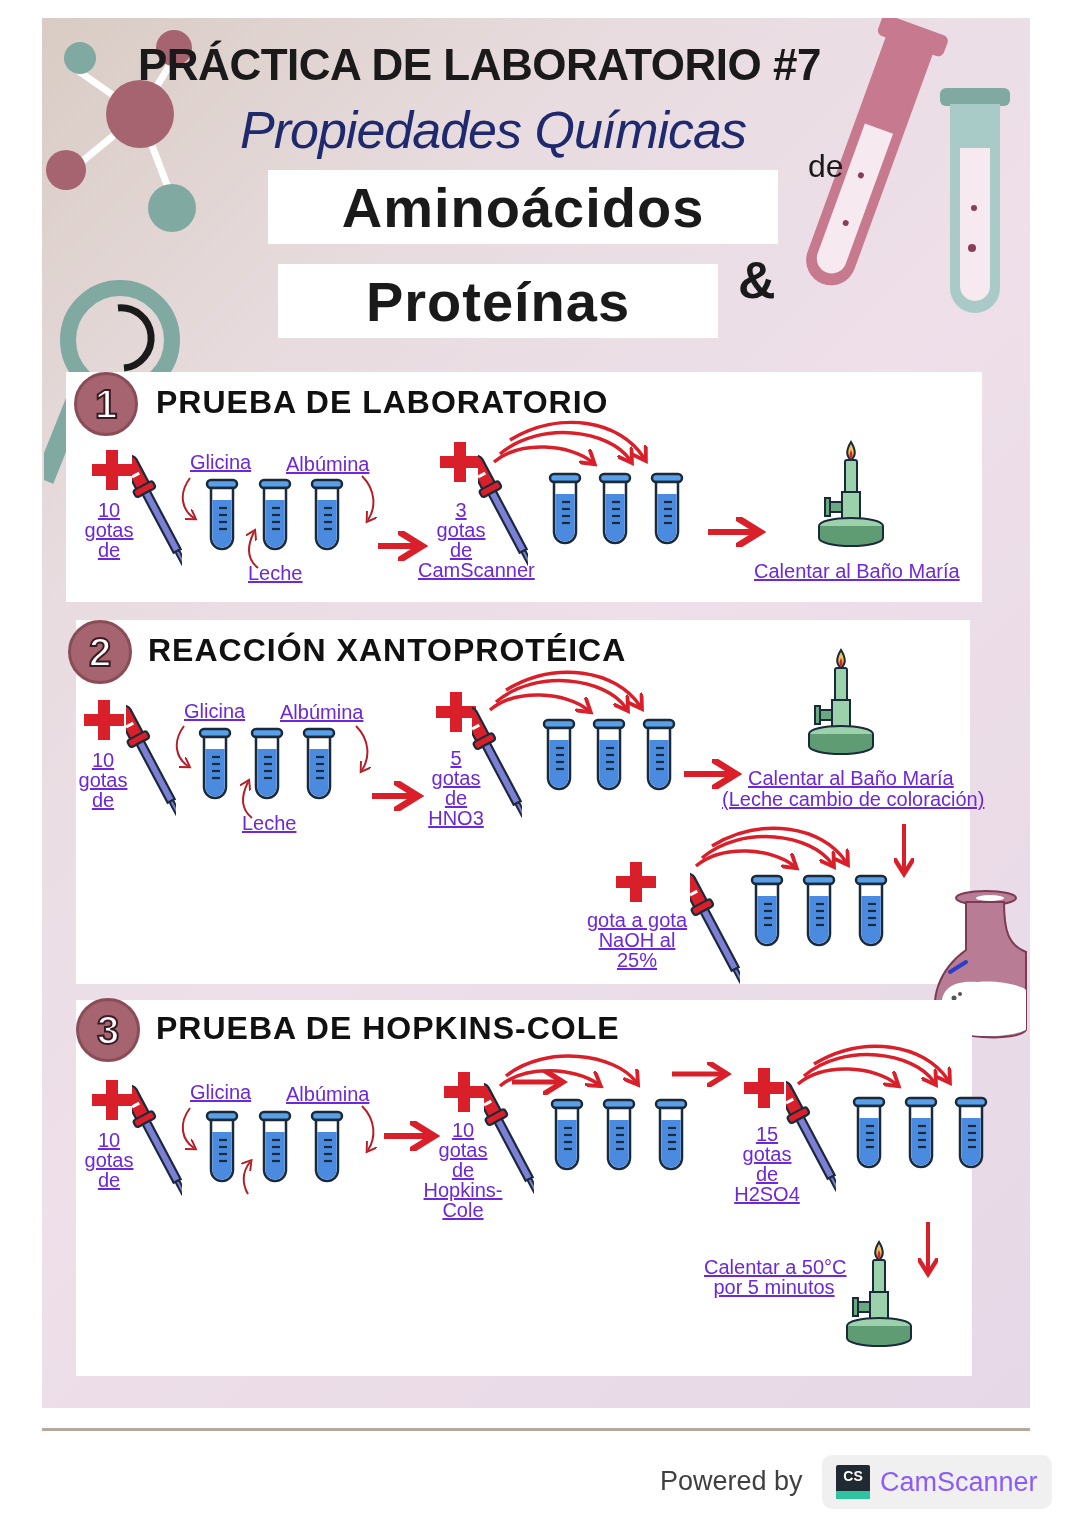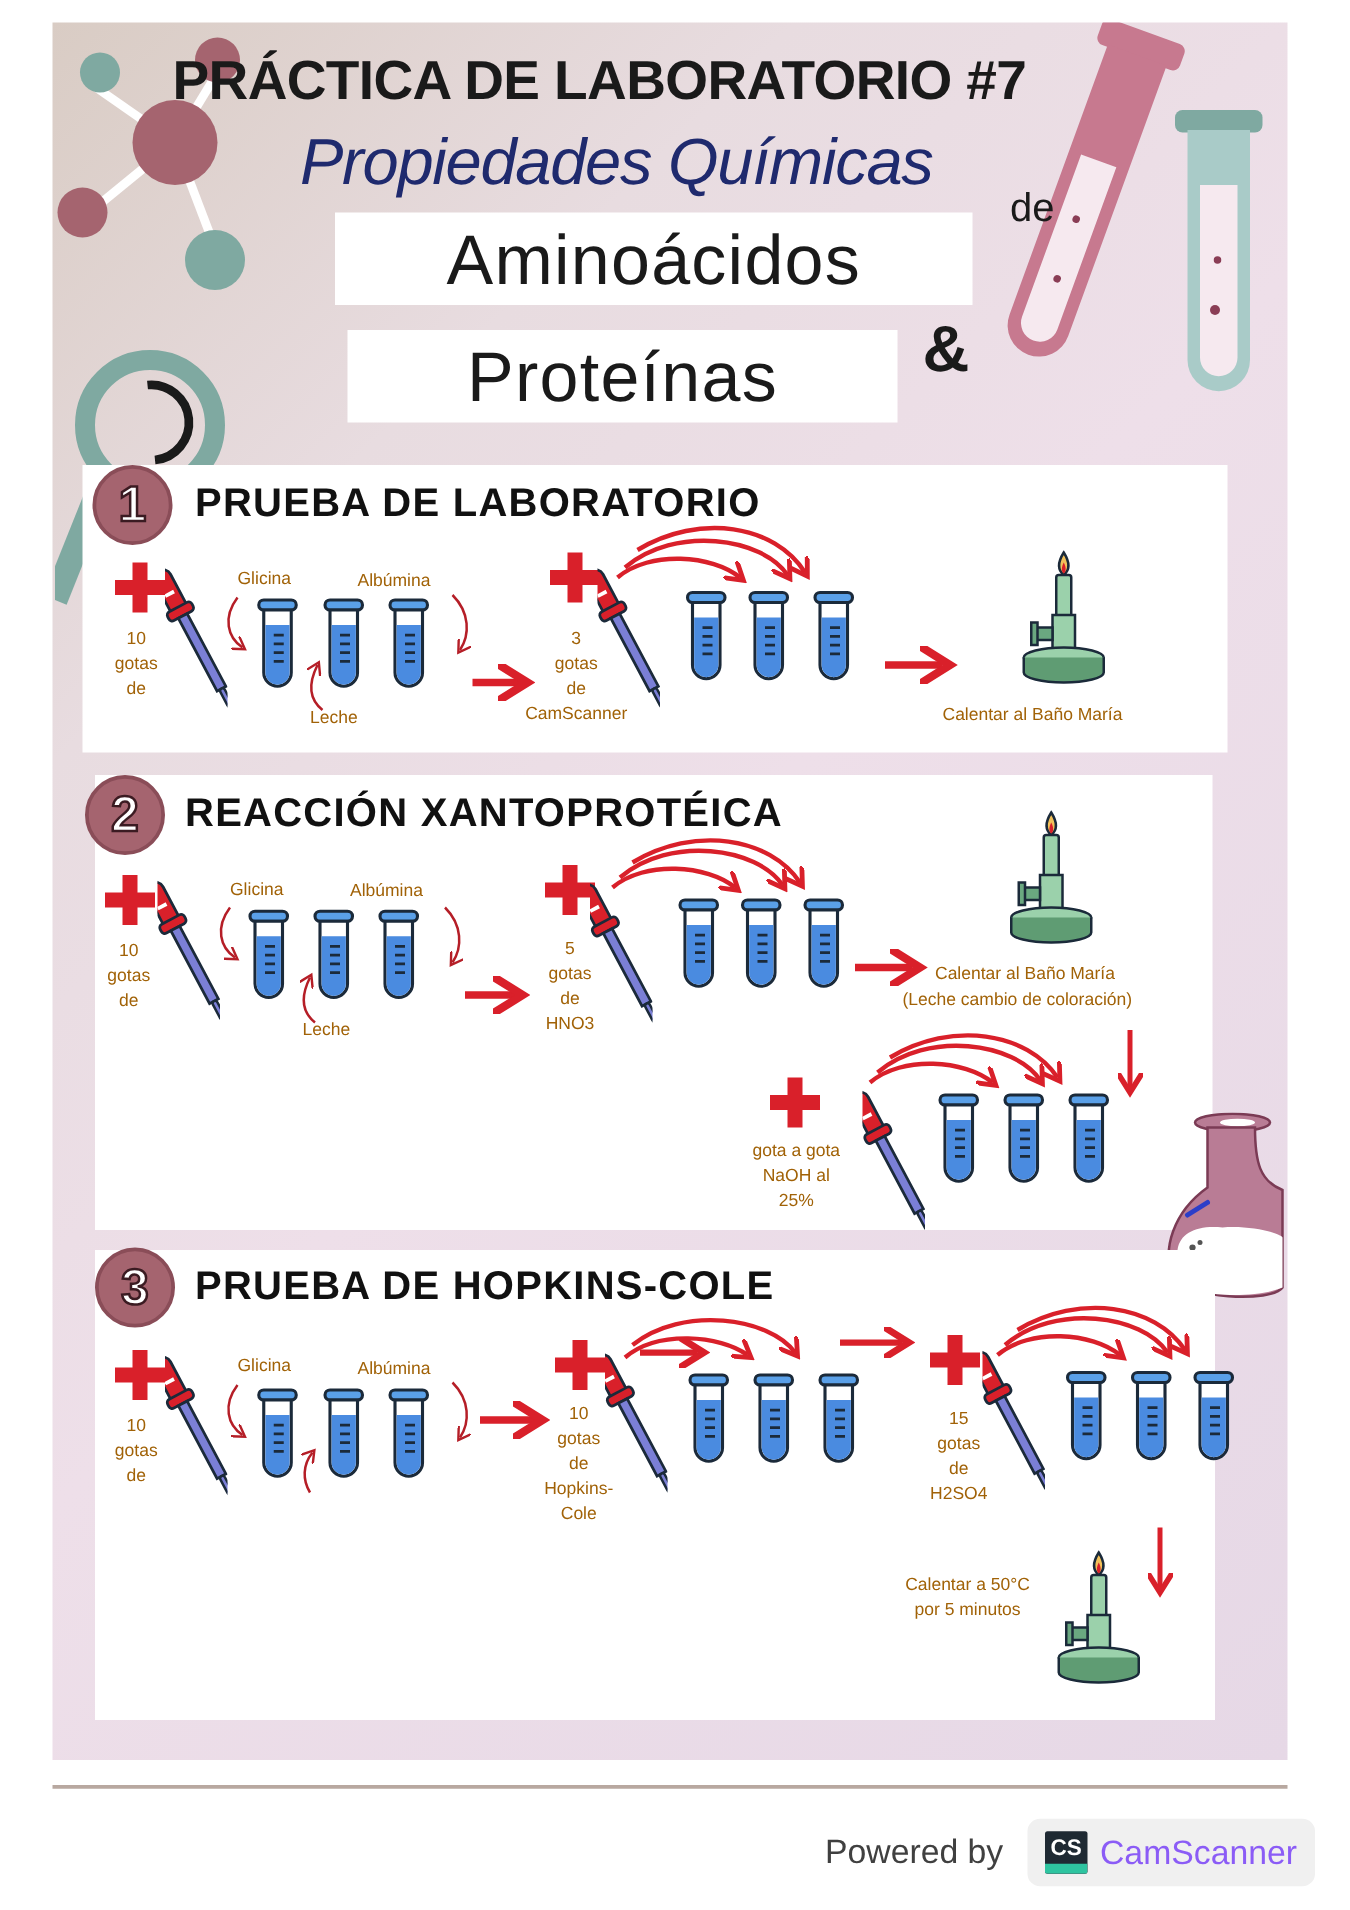--- a/index.html
+++ b/index.html
@@ -17,21 +17,21 @@
   .title-main {
     position: absolute; left: 138px; top: 40px; font-weight: bold; font-size: 44px;
     letter-spacing: -0.5px; color: #1a1a1a; white-space: nowrap; text-align: center;
   }
   .subtitle-script {
     position: absolute; left: 240px; top: 100px; font-family: Liberation Sans, sans-serif;
     font-style: italic; font-size: 52px; color: #1f2a6e; white-space: nowrap; letter-spacing: -1px;
   }
   .word-de { position: absolute; left: 808px; top: 148px; font-size: 32px; color: #1a1a1a; }
   .box-title {
-    position: absolute; background: #ffffff; font-weight: normal; color: #1a1a1a;
+    position: absolute; background: #ffffff; font-weight: bold; color: #1a1a1a;
     display: flex; align-items: center; justify-content: center; letter-spacing: 1px;
   }
   .box-amino { left: 268px; top: 170px; width: 510px; height: 74px; font-size: 56px; }
   .box-prot { left: 278px; top: 264px; width: 440px; height: 74px; font-size: 56px; }
   .ampersand { position: absolute; left: 738px; top: 250px; font-size: 52px; font-weight: bold; }
 
   
   .deco { position: absolute; }
 
   
@@ -42,39 +42,39 @@
 
   .step-badge {
     position: absolute; width: 64px; height: 64px; border-radius: 50%; background: #a5646f;
     border: 3px solid #8a4d58; color: #ffffff; font-weight: bold; font-size: 40px;
     display: flex; align-items: center; justify-content: center;
     -webkit-text-stroke: 2px #3b1b22;
   }
   .section-title {
     position: absolute; font-weight: bold; font-size: 32px; letter-spacing: 1px; color: #111111; white-space: nowrap;
   }
-  .lbl { position: absolute; font-size: 14px; color: #a16207; text-align: center; line-height: 20px; white-space: nowrap; }
+  .lbl { position: absolute; font-size: 20px; color: #6d28d9; text-align: center; line-height: 20px; white-space: nowrap; text-decoration: underline; }
   .plus { position: absolute; width: 40px; height: 40px; }
   .plus::before, .plus::after { content: ""; position: absolute; background: #d9202a; }
   .plus::before { left: 14px; top: 0; width: 12px; height: 40px; }
   .plus::after { left: 0; top: 14px; width: 40px; height: 12px; }
 
   .tube { position: absolute; width: 34px; height: 76px; }
   .burner { position: absolute; width: 70px; height: 115px; }
   .dropper { position: absolute; width: 50px; height: 130px; }
   .svgabs { position: absolute; overflow: visible; }
 
   .footer-powered { position: absolute; left: 660px; top: 1466px; font-size: 27px; color: #404040; }
   .cs-badge {
     position: absolute; left: 822px; top: 1455px; width: 230px; height: 54px;
     background: #f0f0f0; border-radius: 10px; display: flex; align-items: center; padding-left: 14px;
   }
   .cs-logo {
     width: 34px; height: 34px; border-radius: 2px; background: #1f2a33; color: #ffffff;
-    font-weight: bold; font-size: 18px; display: flex; align-items: flex-start; justify-content: center;
+    font-weight: bold; font-size: 14px; display: flex; align-items: flex-start; justify-content: center;
     padding-top: 3px; position: relative; overflow: hidden;
   }
   .cs-logo::after { content: ""; position: absolute; left: 0; bottom: 0; width: 100%; height: 8px; background: #2ec4a0; }
   .cs-text { margin-left: 10px; font-size: 27px; color: #8b5cf6; }
 </style>
 </head>
 <body>
 
 <svg width="0" height="0" style="position:absolute">
   <defs>

